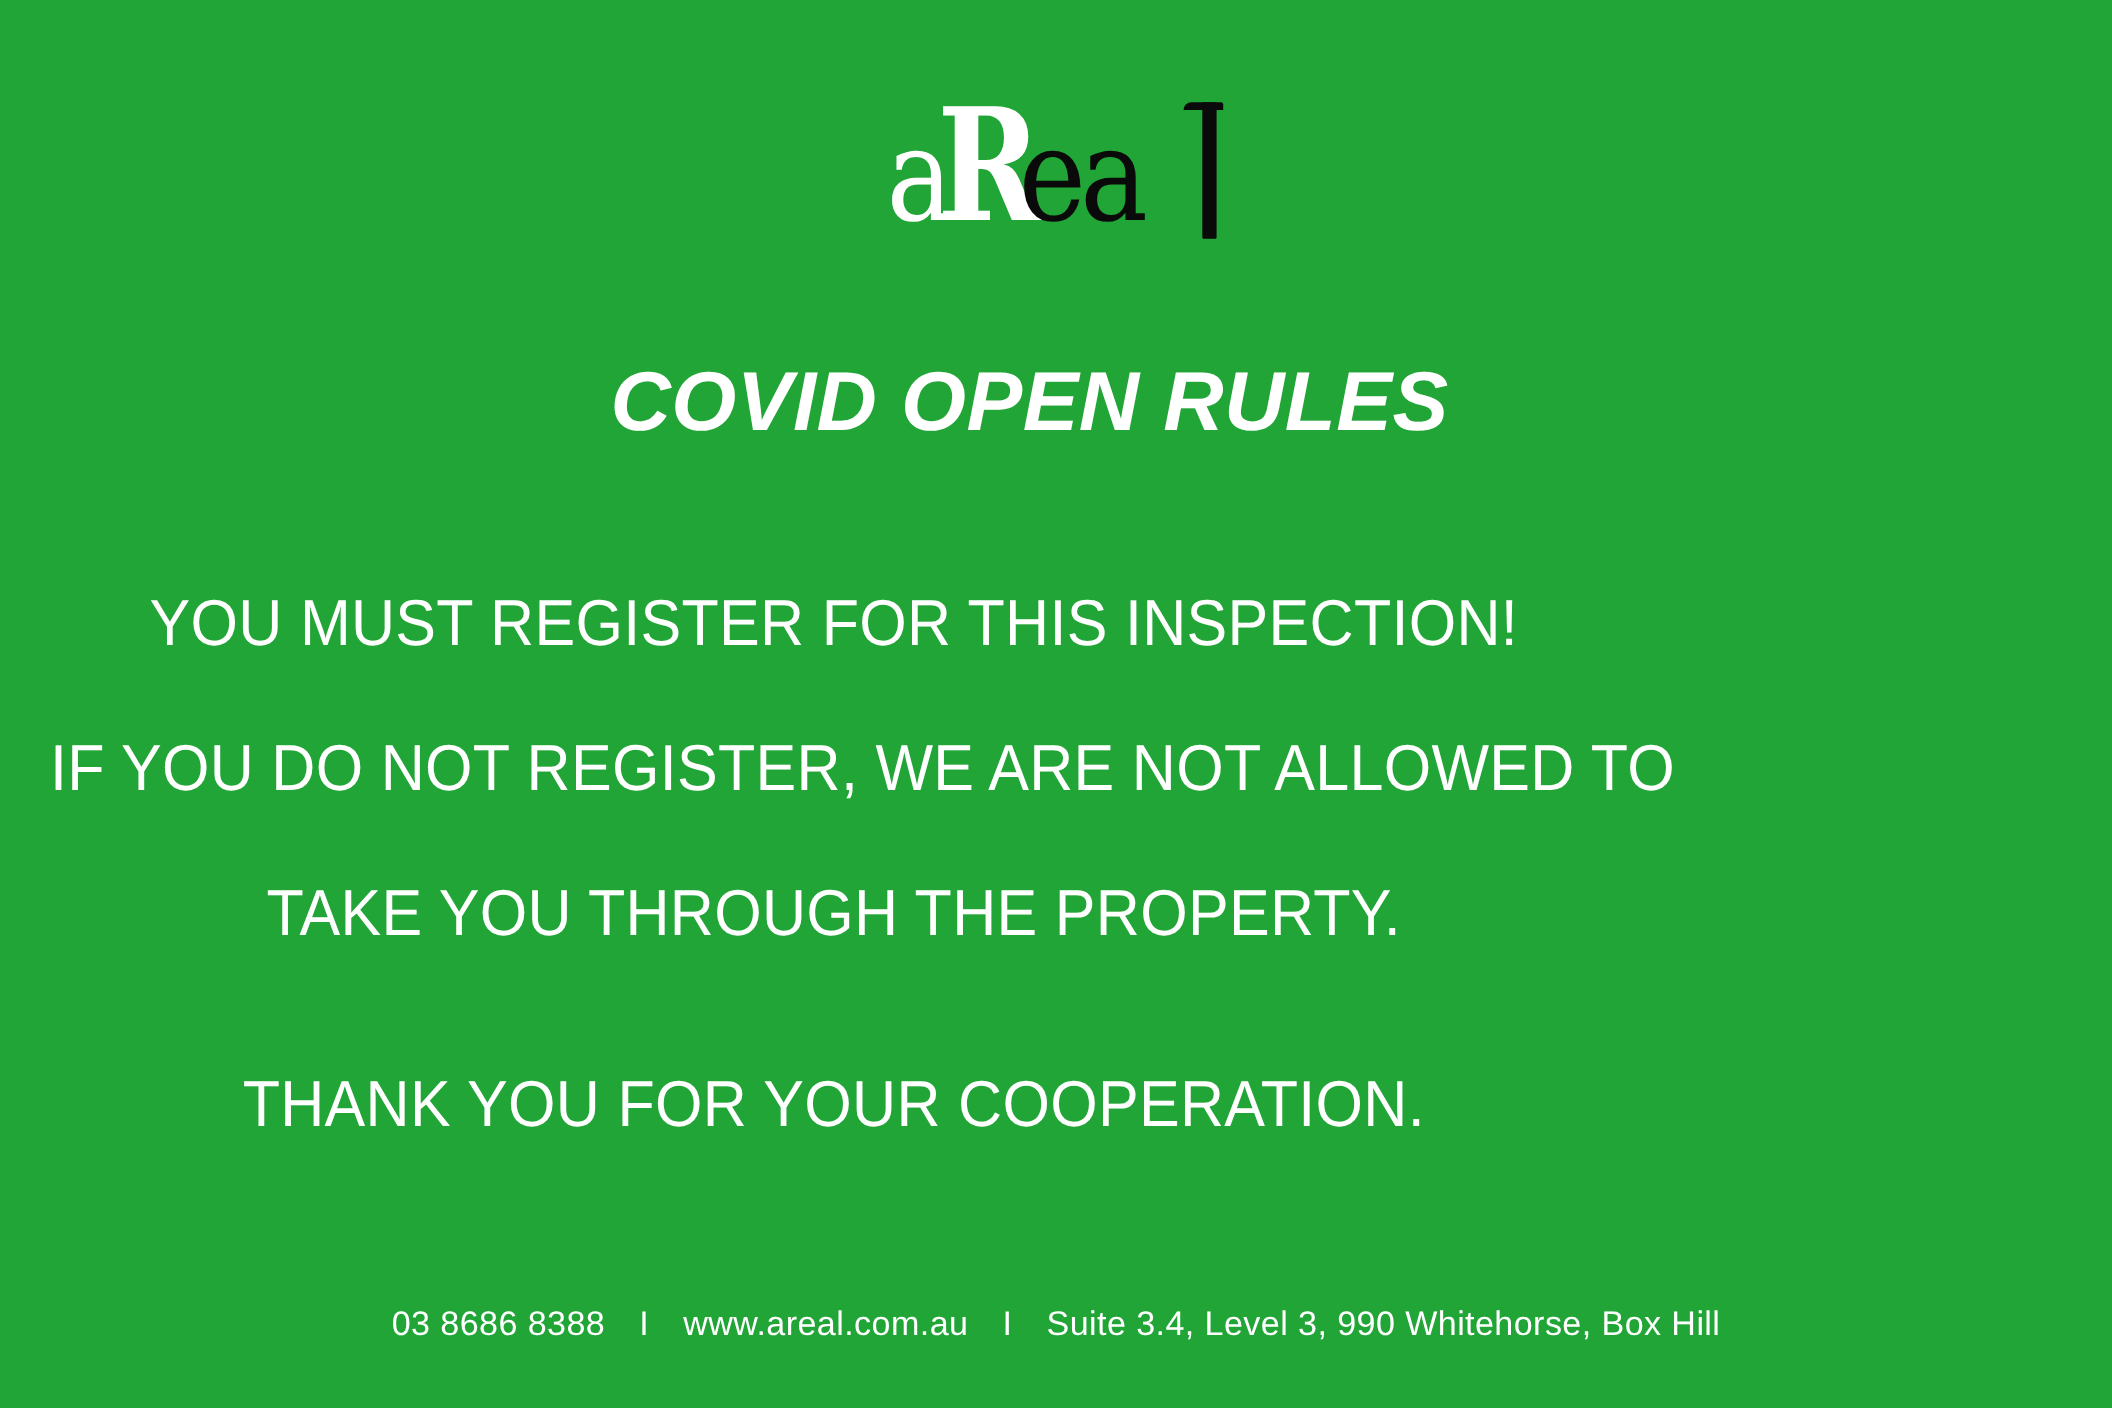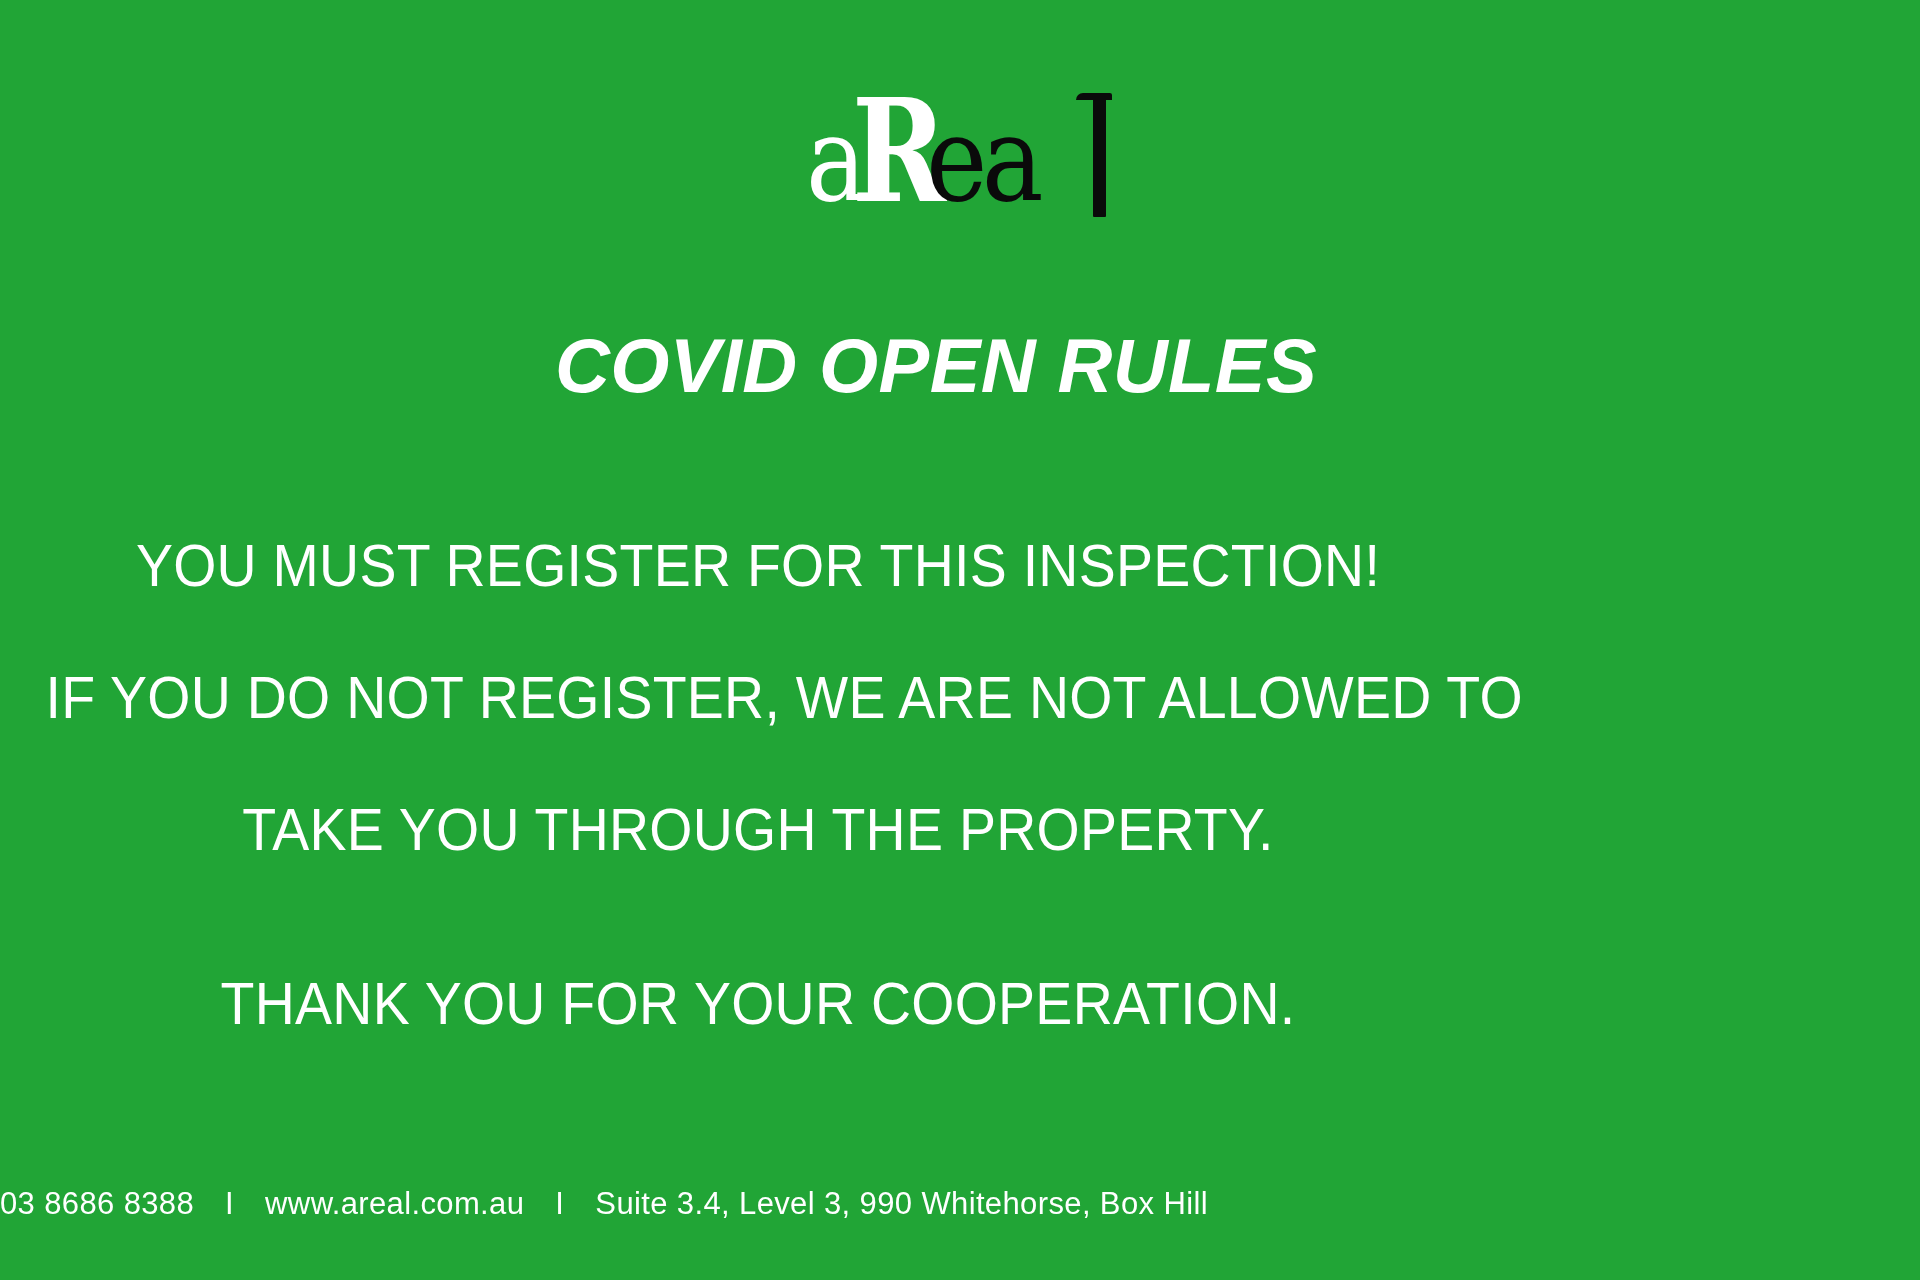--- a/index.html
+++ b/index.html
@@ -134,20 +134,21 @@
   .body-line.spacer-after {
     margin-bottom: 42px;
   }
 
   
   .footer {
     position: absolute;
     bottom: 58px;
     left: 0;
     width: 1920px;
+    text-align: center;
     color: #FFFFFF;
     font-family: "Liberation Sans", sans-serif;
     font-size: 31px;
     font-weight: 400;
     letter-spacing: 0.012em;
     white-space: nowrap;
   }
   .footer-sep {
     display: inline-block;
     padding: 0 22px;

